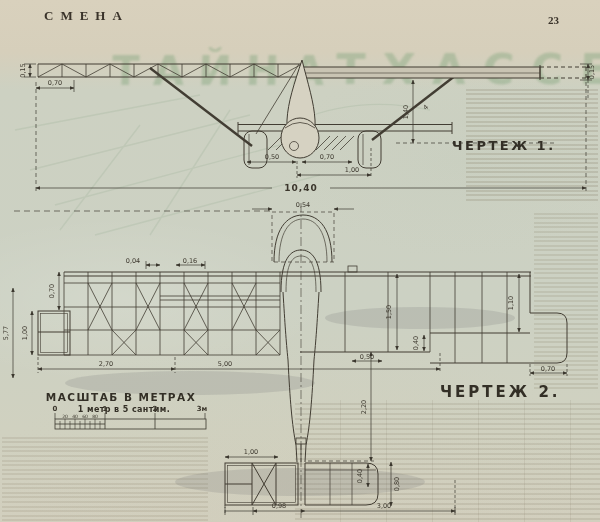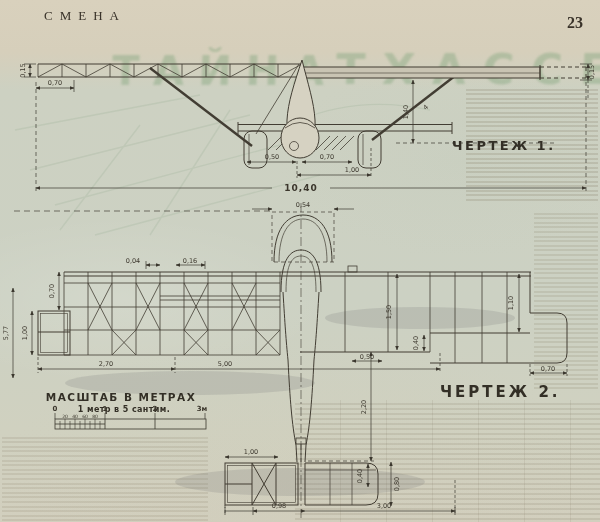--- a/index.html
+++ b/index.html
@@ -13,27 +13,27 @@
   .paper-mottle{
     inset:0;
     background:
       radial-gradient(ellipse 300px 120px at 120px 300px, rgba(255,255,250,.14), transparent 70%),
       radial-gradient(ellipse 260px 140px at 460px 160px, rgba(190,200,185,.20), transparent 70%),
       radial-gradient(ellipse 400px 200px at 300px 480px, rgba(205,200,180,.18), transparent 75%);
     pointer-events:none;
   }
   .magazine-title{
     left:44px;top:8px;
-    font-family:"Liberation Serif",serif;font-weight:normal;
+    font-family:"Liberation Serif",serif;font-weight:bold;
     font-size:13px;letter-spacing:7px;color:#3a332a;
   }
   .page-number{
-    left:567px;top:14px;
+    left:548px;top:14px;
     font-family:"Liberation Serif",serif;font-weight:bold;
-    font-size:16px;color:#3a332a;
+    font-size:11px;color:#3a332a;
   }
   .watermark{
     font-family:"DejaVu Sans",sans-serif;font-weight:bold;
     color:rgba(128,164,124,0.42);
     filter:blur(1px);
     white-space:nowrap;
   }
   .wm-left{left:112px;top:48px;font-size:40px;letter-spacing:14px;transform:skewX(-2deg);}
   .wm-right{left:336px;top:44px;font-size:43px;letter-spacing:17px;transform:skewX(-2deg);}
   .showthrough{

